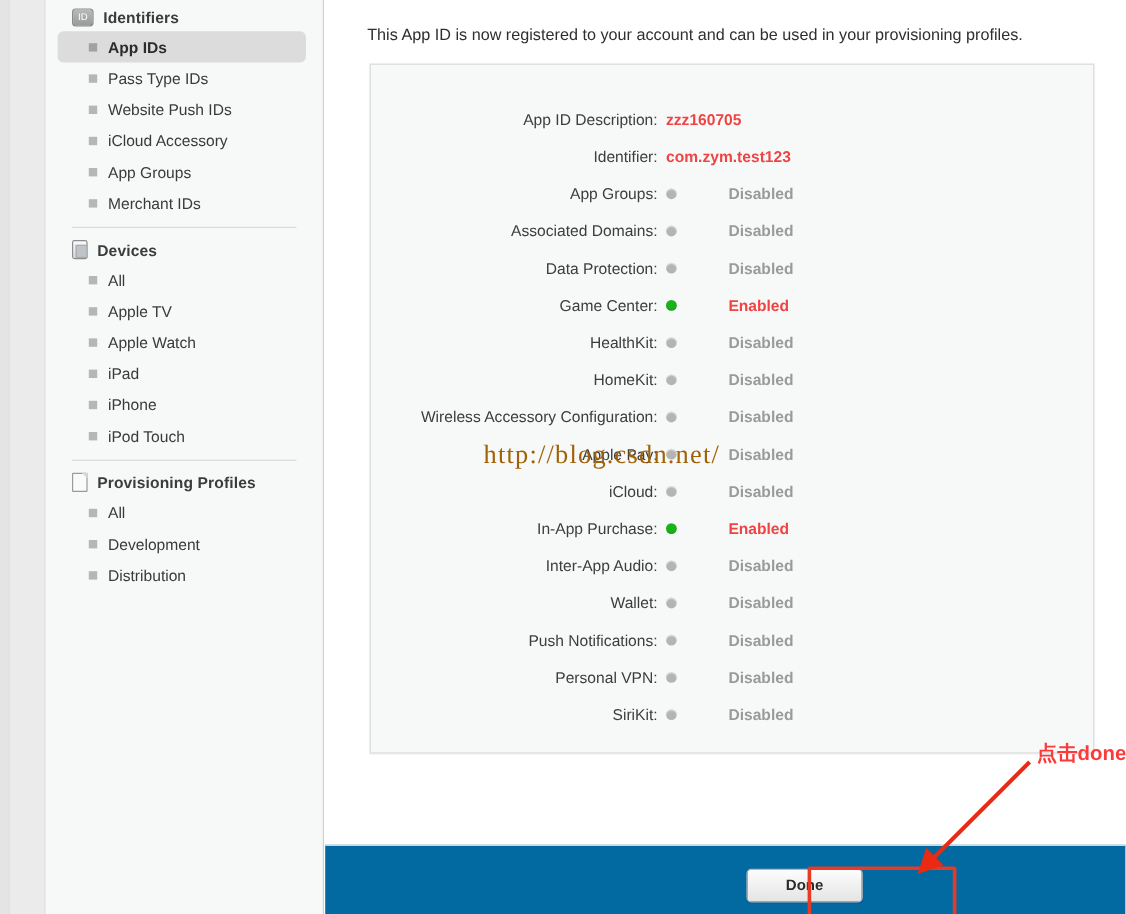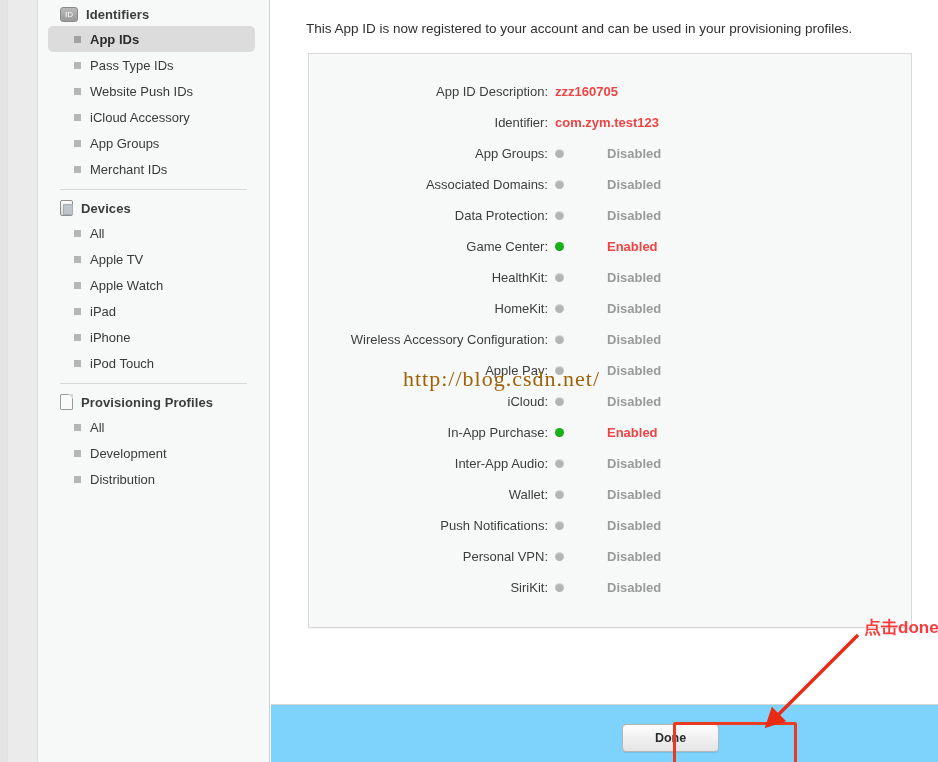--- a/index.html
+++ b/index.html
@@ -122,21 +122,21 @@
   .panel {
     position: absolute; left: 37px; top: 53px;
     width: 604px; height: 575px;
     background: #f7f8f8;
     border: 1px solid #dadada;
     box-shadow: 0 1px 0 rgba(0,0,0,0.04);
   }
 
   .rows { padding-top: 30px; }
   .row {
-    display: flex; align-items: flex-start;
+    display: flex; align-items: center;
     height: 31px;
   }
   .row-label {
     width: 246px; text-align: right;
     font-size: 13px; color: #3d3d3d;
     padding-right: 7px;
     white-space: nowrap;
   }
   .row-value {
     font-size: 13px; font-weight: bold; color: #ef4444;
@@ -159,21 +159,21 @@
     font-family: "Liberation Serif", "DejaVu Serif", serif;
     font-size: 22px; color: #a16207;
     letter-spacing: 1px;
     pointer-events: none;
   }
 
   
   .footer {
     position: absolute; left: 271px; top: 704px;
     width: 667px; height: 58px;
-    background: #7dd3fc;
+    background: #0369a1;
     border-top: 1px solid #d5d5d5;
   }
   .done-btn {
     position: absolute; left: 351px; top: 19px;
     width: 97px; height: 28px;
     background: linear-gradient(#fdfdfd, #e4e4e4);
     border: 1px solid #b7b7b7;
     border-radius: 4px;
     font-size: 12.5px; font-weight: bold; color: #2b2b2b;
     display: flex; align-items: center; justify-content: center;

